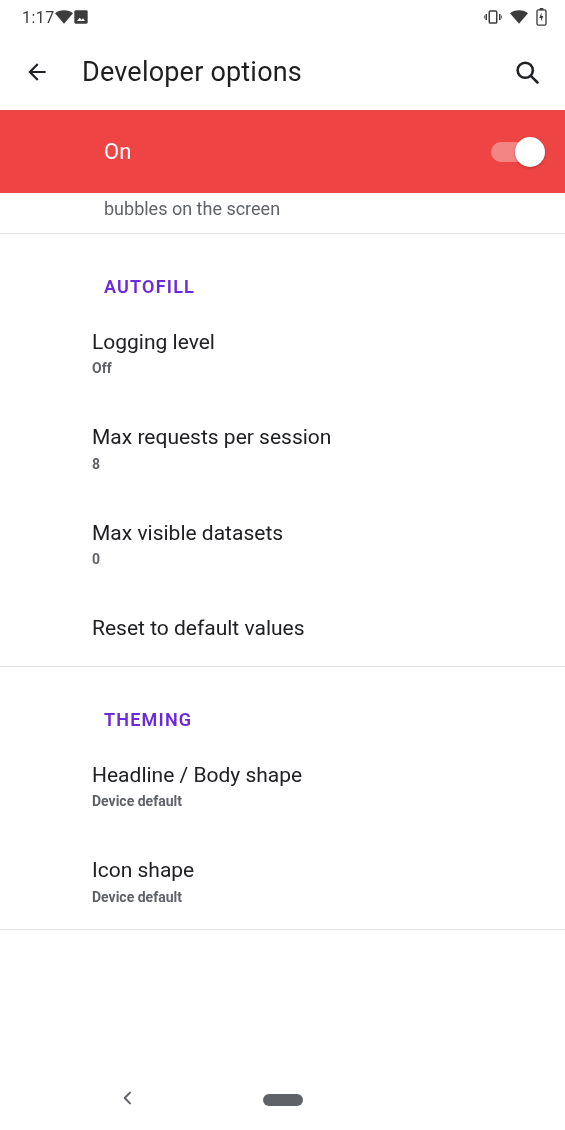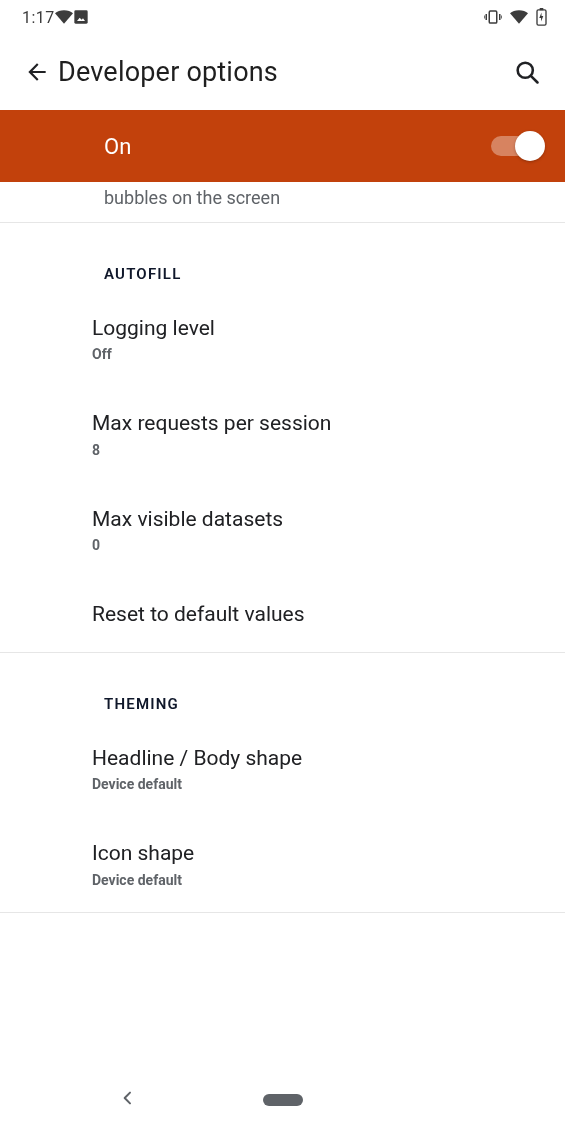--- a/index.html
+++ b/index.html
@@ -28,27 +28,28 @@
       height: 76px;
       display: flex;
       align-items: center;
       padding: 0 16px;
     }
     .app-bar-back { padding: 8px; display: flex; align-items: center; justify-content: center; }
     .app-bar-title {
       font-size: 27px;
       font-weight: 400;
       color: #1f1f1f;
+      margin-left: 24px;
       flex: 1;
       letter-spacing: 0.2px;
     }
     .app-bar-search { padding: 8px; display: flex; }
     .master-switch {
-      background: #c2410c;
-      height: 72px;
+      background: #ef4444;
+      height: 83px;
       display: flex;
       align-items: center;
       padding-left: 104px;
       padding-right: 26px;
       justify-content: space-between;
     }
     .master-switch-label {
       color: #fff;
       font-size: 22px;
       font-weight: 400;
@@ -76,22 +77,22 @@
     }
     .partial-item {
       padding: 0 0 14px 104px;
       color: #5f6368;
       font-size: 18px;
       margin-top: -2px;
     }
     .divider { height: 1px; background: #e6e6e6; }
     .section-header {
       padding: 42px 1px 8px 104px;
-      color: #0f172a;
-      font-size: 15px;
+      color: #6d28d9;
+      font-size: 18px;
       font-weight: 600;
       letter-spacing: 1.2px;
       text-transform: uppercase;
     }
     .setting-item {
       padding: 24px 24px 24px 92px;
     }
     .setting-title {
       font-size: 21px;
       color: #202124;

